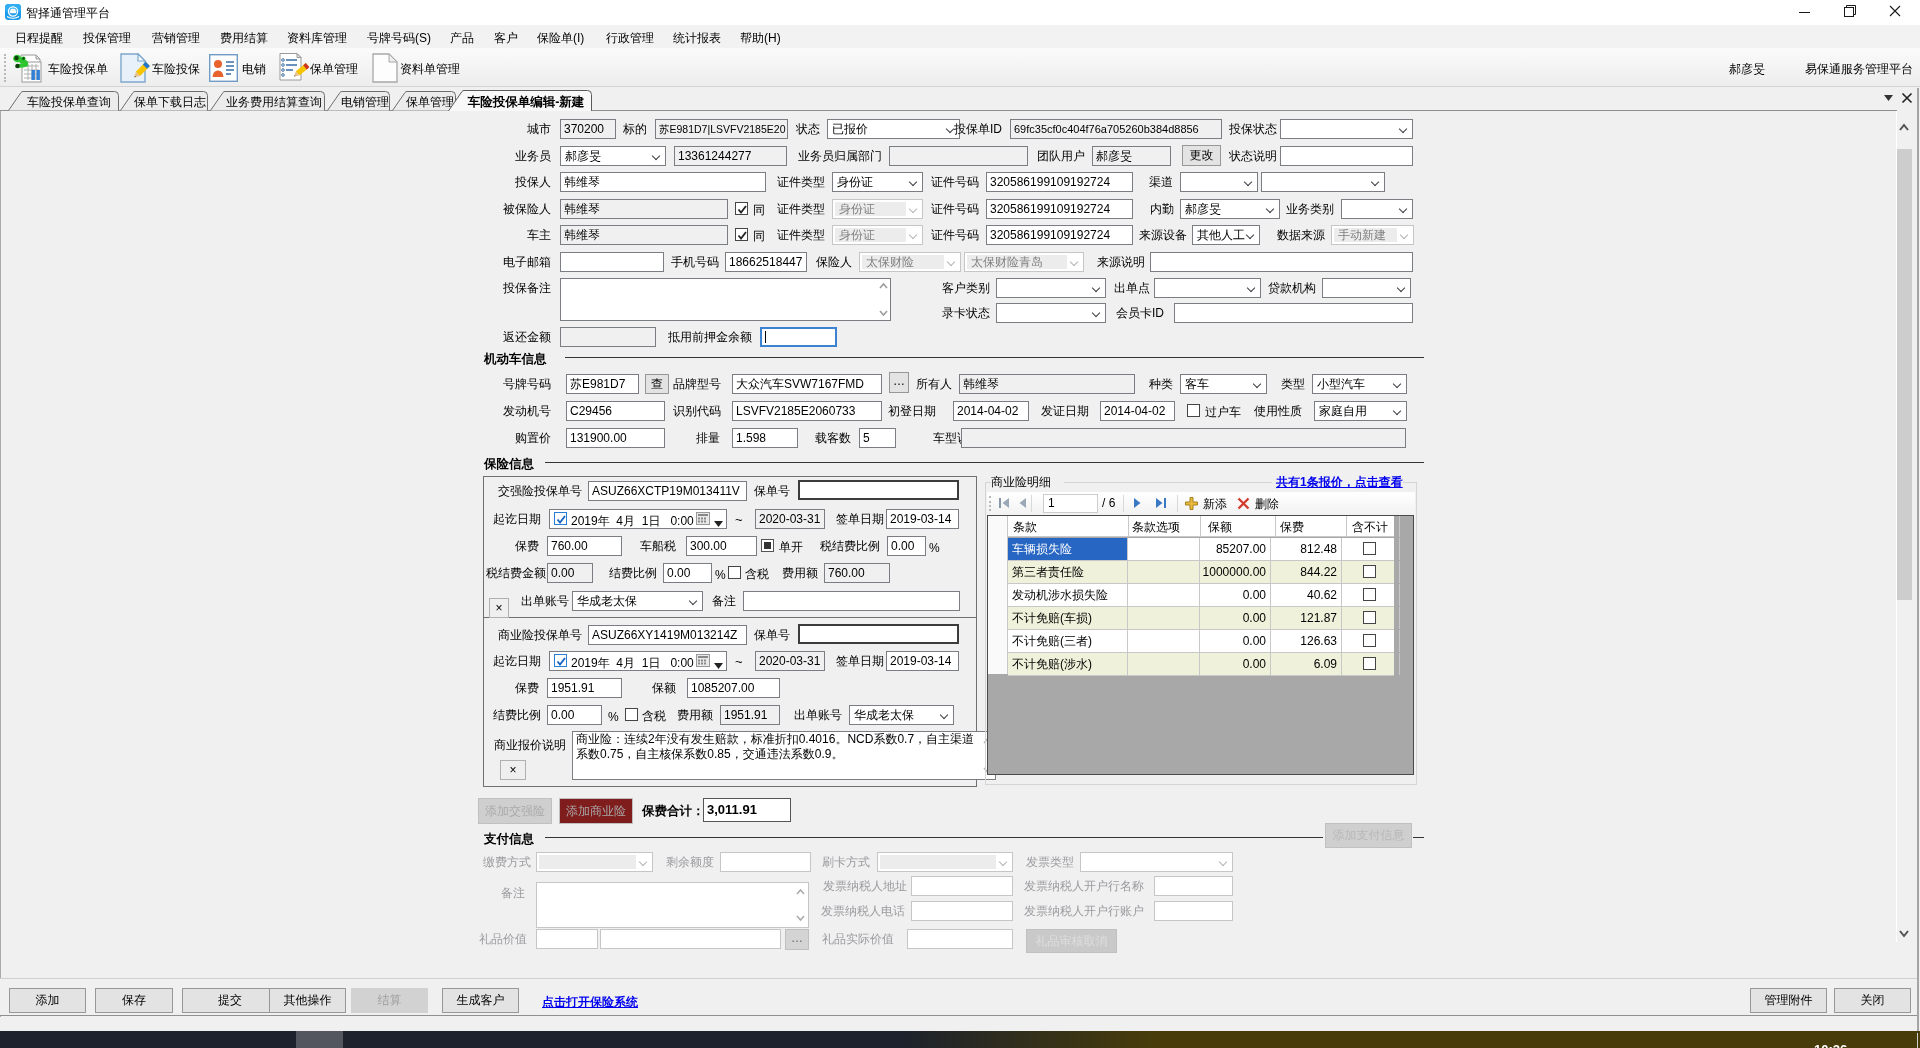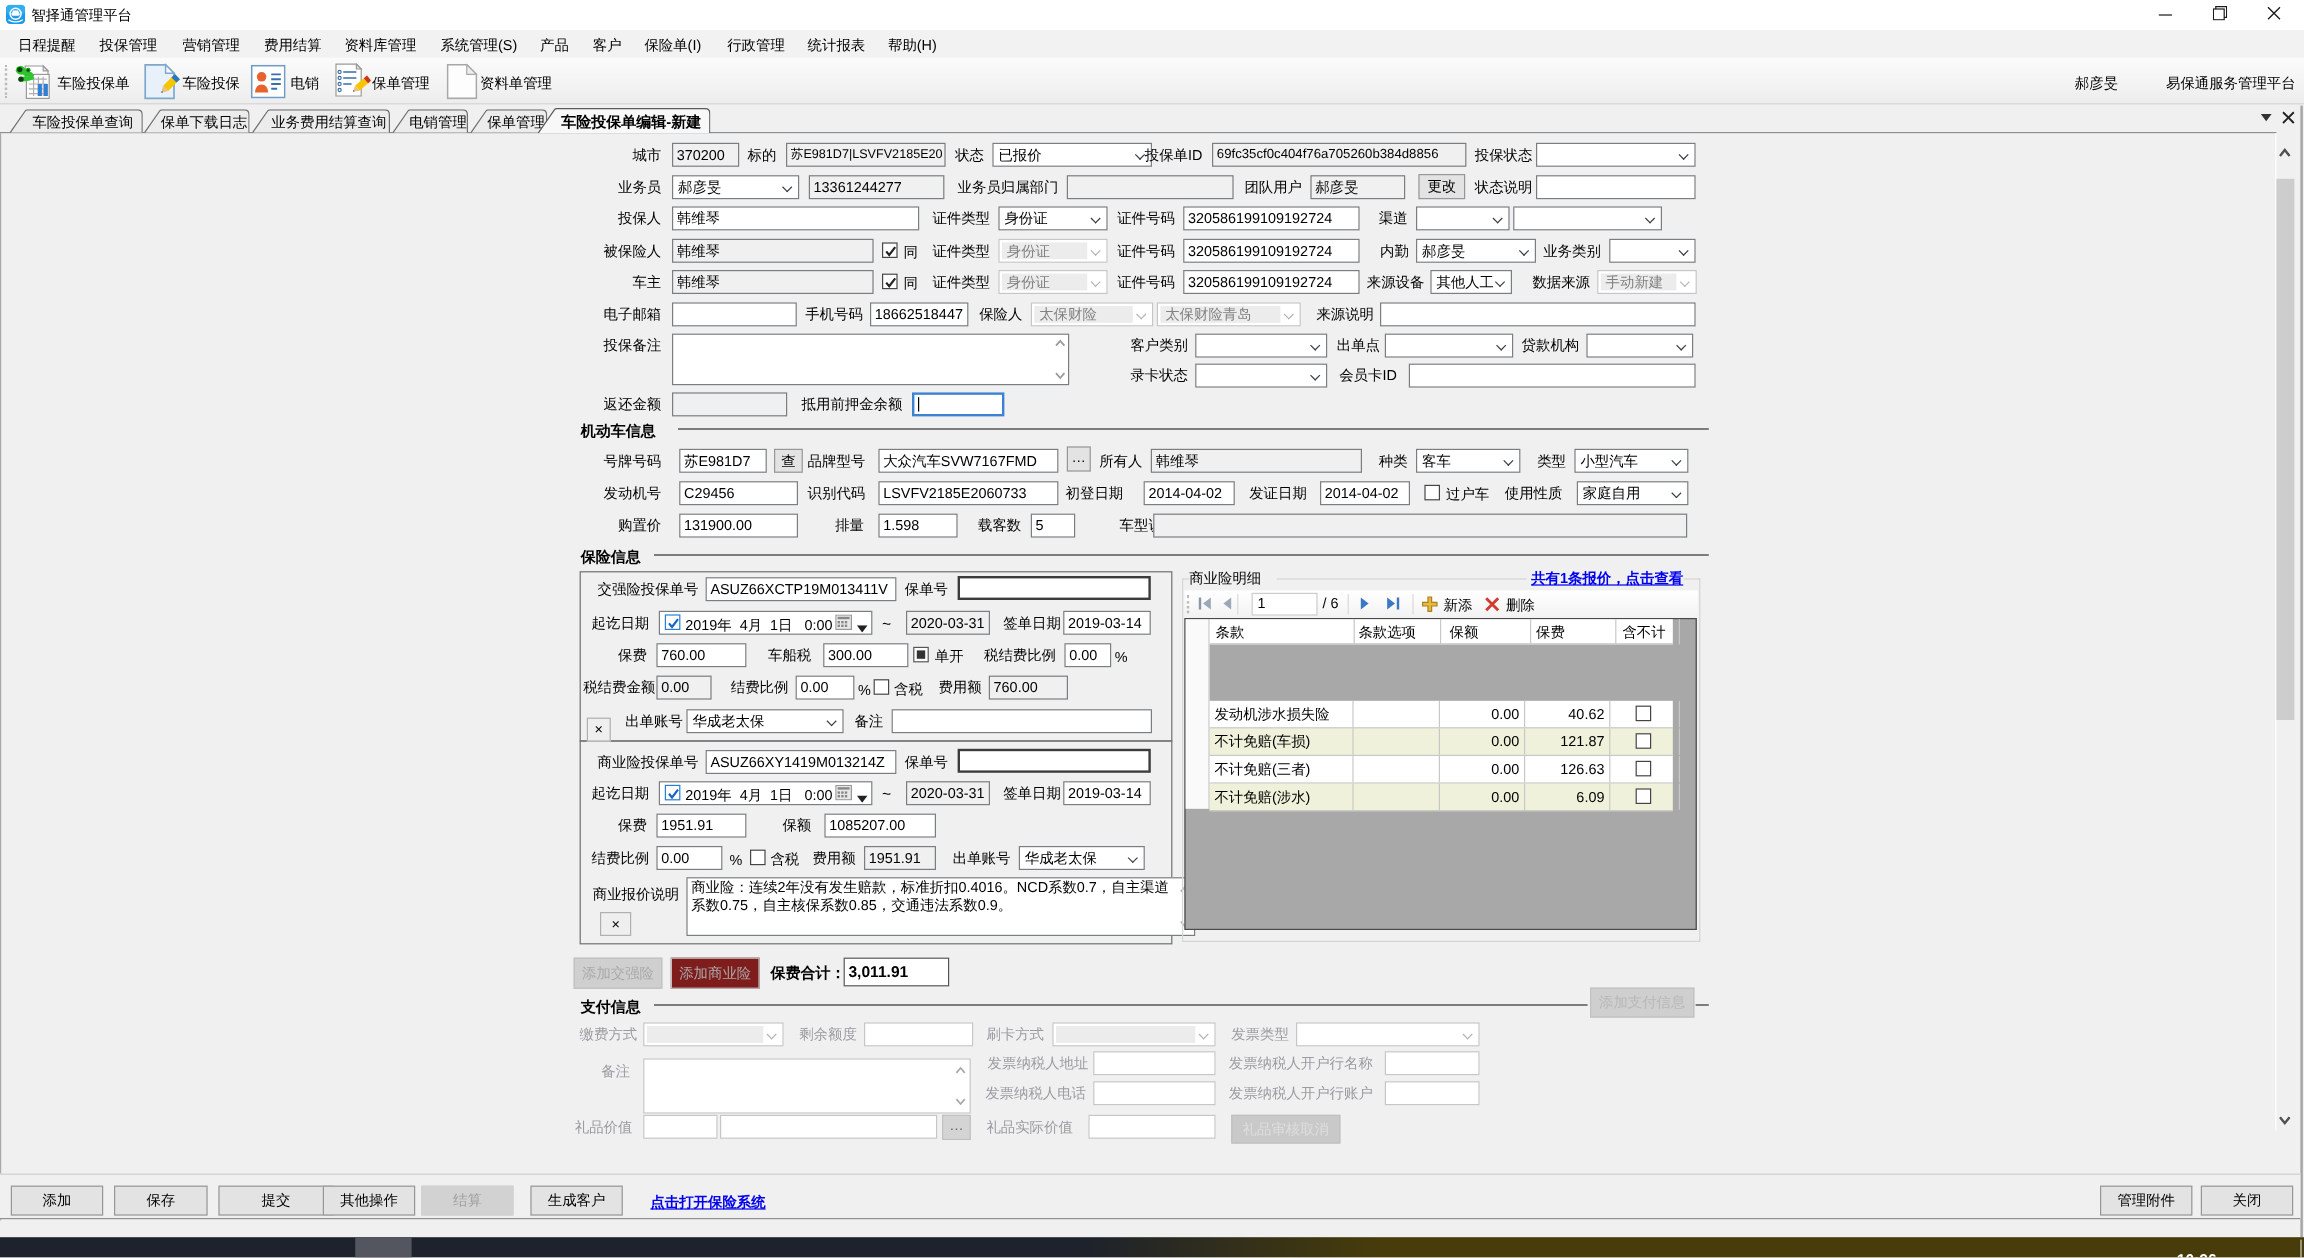--- a/index.html
+++ b/index.html
@@ -47,21 +47,21 @@
       <path d="M1 1 L11 11 M11 1 L1 11" stroke="#1a1a1a" stroke-width="1.1"></path>
     </svg>
 </div>
 
 <div class="ab" style="left:0;top:25px;width:1920px;height:23px;background:#f2f2f2">
   <div class="ab" style="left:15px;top:5px">日程提醒</div>
   <div class="ab" style="left:83px;top:5px">投保管理</div>
   <div class="ab" style="left:152px;top:5px">营销管理</div>
   <div class="ab" style="left:220px;top:5px">费用结算</div>
   <div class="ab" style="left:287px;top:5px">资料库管理</div>
-  <div class="ab" style="left:367px;top:5px">系统管理(S)</div>
+  <div class="ab" style="left:367px;top:5px">号牌号码(S)</div>
   <div class="ab" style="left:450px;top:5px">产品</div>
   <div class="ab" style="left:494px;top:5px">客户</div>
   <div class="ab" style="left:537px;top:5px">保险单(I)</div>
   <div class="ab" style="left:606px;top:5px">行政管理</div>
   <div class="ab" style="left:673px;top:5px">统计报表</div>
   <div class="ab" style="left:740px;top:5px">帮助(H)</div>
 </div>
 
 <div class="ab" style="left:0;top:48px;width:1920px;height:39px;background:linear-gradient(#fbfbfb,#ededed);border-bottom:1px solid #d4d4d4">
   <div class="grip" style="left:4px;top:6px;height:28px"></div>
@@ -552,20 +552,38 @@
   <div class="ab" style="left:144px;top:3px">条款选项</div>
   <div class="ab" style="left:220px;top:3px">保额</div>
   <div class="ab" style="left:292px;top:3px">保费</div>
   <div class="ab" style="left:364px;top:3px">含不计</div>
   <div class="ab" style="left:140px;top:0;width:1px;height:21px;background:#c8c8c8"></div>
   <div class="ab" style="left:212px;top:0;width:1px;height:21px;background:#c8c8c8"></div>
   <div class="ab" style="left:287px;top:0;width:1px;height:21px;background:#c8c8c8"></div>
   <div class="ab" style="left:358px;top:0;width:1px;height:21px;background:#c8c8c8"></div>
   <div class="ab" style="left:411px;top:0;width:1px;height:21px;background:#c8c8c8"></div>
 
+  <div class="grow" style="top:22px">
+        <div class="c1 selc">车辆损失险</div>
+        <div class="c2"></div>
+        <div class="c3">85207.00</div>
+        <div class="c4">812.48</div>
+        <div class="c5">
+          <span class="gcb"></span>
+        </div>
+      </div>
+  <div class="grow alt" style="top:45px">
+        <div class="c1">第三者责任险</div>
+        <div class="c2"></div>
+        <div class="c3">1000000.00</div>
+        <div class="c4">844.22</div>
+        <div class="c5">
+          <span class="gcb"></span>
+        </div>
+      </div>
   <div class="grow" style="top:68px">
         <div class="c1">发动机涉水损失险</div>
         <div class="c2"></div>
         <div class="c3">0.00</div>
         <div class="c4">40.62</div>
         <div class="c5">
           <span class="gcb"></span>
         </div>
       </div>
   <div class="grow alt" style="top:91px">

